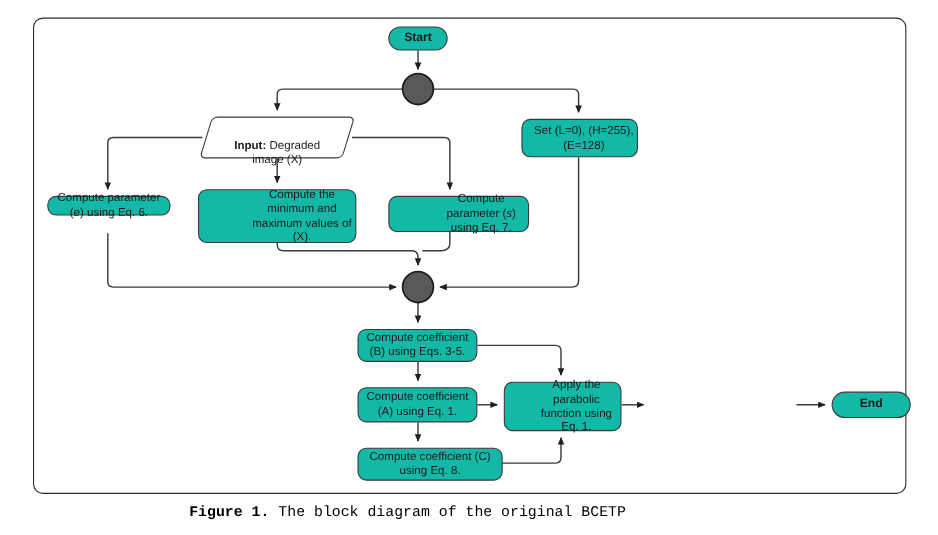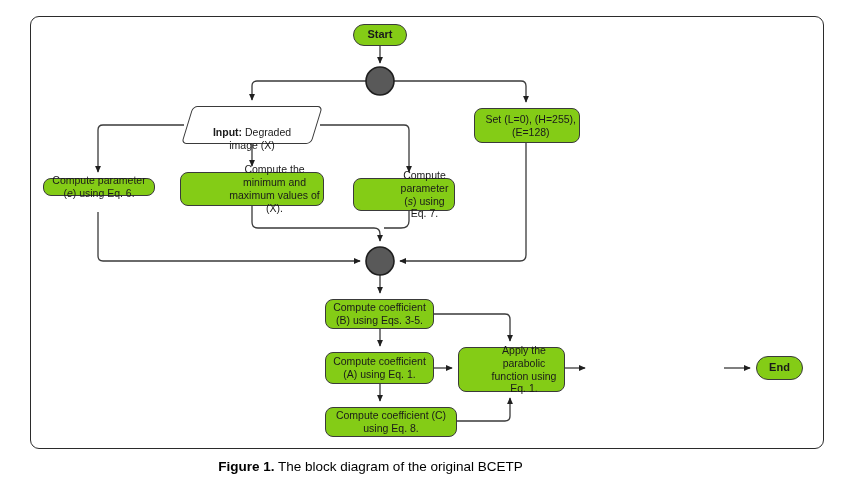--- a/index.html
+++ b/index.html
@@ -7,42 +7,42 @@
     position:relative;width:853px;height:486px;background:#ffffff;overflow:hidden;
     font-family:"Liberation Sans","DejaVu Sans",sans-serif;color:#1a1a1a;
   }
   .frame{
     position:absolute;left:30px;top:16px;width:792px;height:431px;
     border:1.4px solid #2b2b2b;border-radius:9px;background:#ffffff;
   }
   svg.connectors{position:absolute;left:0;top:0;z-index:1;}
   .node{
     position:absolute;z-index:2;display:flex;align-items:center;justify-content:center;
-    text-align:center;font-size:10.5px;line-height:1.22;background:#84cc16;
+    text-align:center;font-size:10.5px;line-height:1.22;background:#14b8a6;
     border:1.3px solid #3a3a3a;box-sizing:border-box;
   }
   .rounded{border-radius:8px;padding:2px 3px;}
   .stadium{border-radius:12px;font-weight:bold;font-size:11px;}
   .pgram{position:absolute;z-index:2;background:transparent;border:none;}
   .pgram .pshape{
     position:absolute;left:6px;right:6px;top:0;bottom:0;
     transform:skewX(-17deg);border:1.3px solid #3a3a3a;border-radius:5px;
     background:#ffffff;box-sizing:border-box;
   }
   .pgram .plabel{
     position:absolute;inset:0;display:flex;align-items:center;justify-content:center;
     text-align:center;font-size:10.5px;line-height:1.22;margin-top:28px;
   }
   .plabel>div{width:104px;}
   .bold{font-weight:bold;}
   .ital{font-style:italic;}
   .prewrap{white-space:pre-line;}
   .caption{
     position:absolute;left:0;top:459px;width:741px;text-align:center;z-index:2;
-    font-family:Liberation Sans, sans-serif;font-size:13.5px;color:#000;
+    font-family:Liberation Mono, monospace;font-size:13.5px;color:#000;
   }
 </style>
 </head>
 <body>
 
 <div class="canvas">
 
   <div class="frame"></div>
 
   <svg class="connectors" width="853" height="486">
@@ -88,46 +88,46 @@
 
   <div class="node rounded prewrap" style="left:474px;top:108px;width:106px;height:35px;justify-content:flex-end;">
     <span>Set (L=0), (H=255),
 (E=128)</span>
   </div>
 
   <div class="node rounded" style="left:43px;top:178px;width:112px;height:18px;">
     <span><span>Compute parameter (</span><span class="ital">e</span><span>) using Eq. 6.</span></span>
   </div>
 
-  <div class="node rounded" style="left:180px;top:172px;width:144px;height:34px;padding-left:48px;">
+  <div class="node rounded" style="left:180px;top:172px;width:144px;height:49px;padding-left:48px;">
     <span>Compute the minimum and maximum values of (X).</span>
   </div>
 
-  <div class="node rounded" style="left:353px;top:178px;width:102px;height:33px;padding-left:44px;">
+  <div class="node rounded" style="left:353px;top:178px;width:128px;height:33px;padding-left:44px;">
     <span><span>Compute parameter (</span><span class="ital">s</span><span>) using Eq. 7.</span></span>
   </div>
 
   <div class="node rounded" style="left:325px;top:299px;width:109px;height:30px;">
     <span>Compute coefficient (B) using Eqs. 3-5.</span>
   </div>
 
   <div class="node rounded" style="left:325px;top:352px;width:109px;height:32px;">
     <span>Compute coefficient (A) using Eq. 1.</span>
   </div>
 
   <div class="node rounded" style="left:325px;top:407px;width:132px;height:30px;">
     <span>Compute coefficient (C) using Eq. 8.</span>
   </div>
 
   <div class="node rounded" style="left:458px;top:347px;width:107px;height:45px;padding-left:28px;">
     <span>Apply the parabolic function using Eq. 1.</span>
   </div>
 
 
-  <div class="node stadium" style="left:756px;top:356px;width:47px;height:24px;">
+  <div class="node stadium" style="left:756px;top:356px;width:72px;height:24px;">
     <span>End</span>
   </div>
 
   <div class="caption">
     <span class="bold">Figure 1.</span><span> The block diagram of the original BCETP</span>
   </div>
 
 </div>
 
 </body></html>

